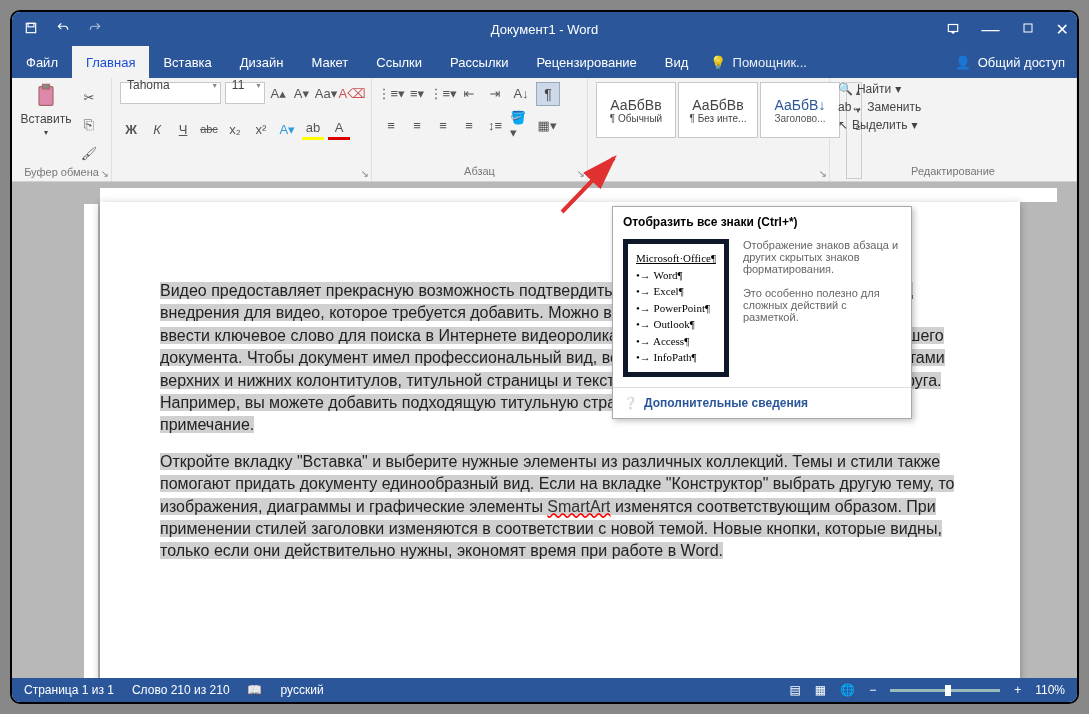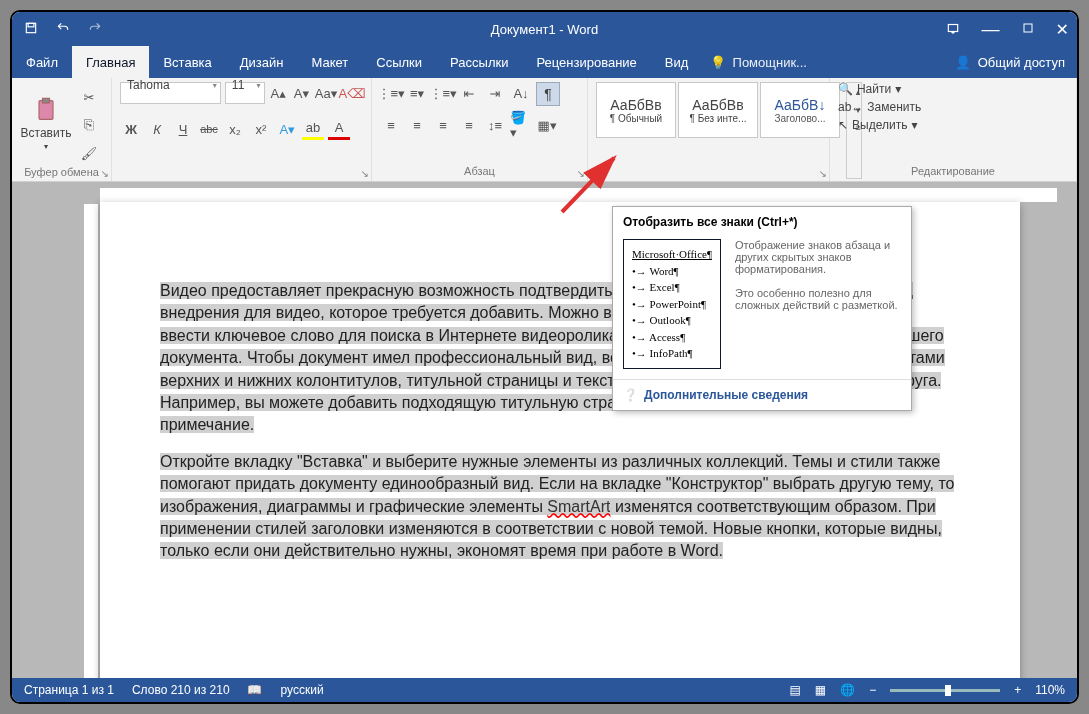--- a/index.html
+++ b/index.html
@@ -5,30 +5,30 @@
 * { margin:0; padding:0; box-sizing:border-box; font-family:"Segoe UI",Tahoma,sans-serif; }
 body { background:#888; padding:10px; }
 .window { width:1069px; height:694px; background:#fff; border:2px solid #000; border-radius:10px; overflow:hidden; position:relative; }
 .titlebar { height:34px; background:#2b579a; display:flex; align-items:center; color:#fff; font-size:12px; }
 .tb-left { display:flex; gap:18px; padding:0 12px; align-items:center; }
 .tb-title { position:absolute; left:50%; transform:translateX(-50%); font-size:13px; }
 .tb-right { position:absolute; right:8px; display:flex; gap:22px; align-items:center; }
 .tb-ico { width:14px; height:14px; display:inline-block; }
 .tabsbar { height:32px; background:#2b579a; display:flex; align-items:stretch; color:#fff; font-size:13px; }
 .tab { padding:0 14px; display:flex; align-items:center; cursor:pointer; }
-.tab.active { background:#f3f3f3; color:#0f172a; font-weight:500; }
+.tab.active { background:#f3f3f3; color:#1d4ed8; font-weight:500; }
 .tell-me { display:flex; align-items:center; gap:6px; opacity:0.9; margin-left:8px; }
 .share { margin-left:auto; display:flex; align-items:center; gap:6px; padding:0 12px; }
 .name-area { display:flex; align-items:center; padding:0 10px; opacity:0.85; min-width:100px; }
 .ribbon { height:104px; background:#f3f3f3; display:flex; border-bottom:1px solid #d0d0d0; font-size:12px; color:#444; }
 .group { border-right:1px solid #e0e0e0; padding:4px 8px 2px; display:flex; flex-direction:column; position:relative; }
 .group-content { flex:1; display:flex; gap:6px; }
 .group-label { font-size:11px; text-align:center; color:#777; padding:2px 0; position:relative; }
 .group-launcher { position:absolute; right:2px; bottom:2px; font-size:10px; color:#888; }
-.big-btn { display:flex; flex-direction:column; align-items:center; gap:2px; width:52px;justify-content:center; }
+.big-btn { display:flex; flex-direction:column; align-items:center; gap:2px; width:52px; }
 .big-ico { width:28px; height:28px; }
 .small-btn { width:22px; height:22px; display:flex; align-items:center; justify-content:center; font-size:13px; color:#555; }
 .font-sel { display:flex; gap:4px; margin-bottom:6px; }
 .combo { background:#fff; border:1px solid #c8c8c8; height:22px; display:flex; align-items:center; padding:0 16px 16px 6px; font-size:12px; position:relative; }
 .combo .arr { position:absolute; right:3px; font-size:8px; color:#888; }
 .btnrow { display:flex; gap:4px; }
 .styles-gallery { display:flex; gap:2px; }
 .style-item { width:80px; height:56px; border:1px solid #c8c8c8; background:#fff; display:flex; flex-direction:column; align-items:center; justify-content:center; font-size:10px; }
 .style-prev { font-size:14px; }
 .edit-group { display:flex; flex-direction:column; gap:4px; font-size:12px; }
@@ -36,21 +36,21 @@
 .doc-area { background:#b8b8b8; height:calc(100% - 34px - 32px - 104px - 24px); overflow:hidden; position:relative; padding:20px 0 0 18px; }
 .page { width:920px; min-height:800px; background:#fff; box-shadow:0 2px 8px rgba(0,0,0,0.3); padding:78px 60px 40px 60px; position:relative; margin-left:70px; }
 .ruler-h { position:absolute; top:6px; left:88px; right:20px; height:14px; background:#fff; }
 .ruler-v { position:absolute; top:22px; left:72px; width:14px; bottom:0; background:#fff; }
 .doc-text { font-family:Tahoma,sans-serif; font-size:16px; color:#222; line-height:1.4; }
 .doc-text p { margin-bottom:14px; }
 .hl { background:#d0d0d0; }
 .tooltip { position:absolute; top:194px; left:600px; width:300px; background:#fff; border:1px solid #aaa; box-shadow:2px 2px 6px rgba(0,0,0,0.25); font-size:12px; }
 .tt-title { font-weight:bold; padding:8px 10px 6px; }
 .tt-body { display:flex; padding:4px 10px 10px; gap:14px; }
-.tt-list { border:1px solid #0f172a; padding:6px 8px; font-size:11px; }
+.tt-list { border:5px solid #0f172a; padding:6px 8px; font-size:11px; }
 .tt-list div { line-height:1.5; font-family:Tahoma; }
 .tt-desc { font-size:11px; color:#666; flex:1; }
 .tt-footer { border-top:1px solid #ddd; padding:8px 10px; display:flex; align-items:center; gap:6px; color:#2b579a; font-weight:bold; }
 .arrow-annot { position:absolute; top:140px; left:540px; z-index:100; pointer-events:none; }
 .statusbar { position:absolute; bottom:0; left:0; right:0; height:24px; background:#2b579a; color:#fff; font-size:12px; display:flex; align-items:center; padding:0 12px; gap:18px; }
 .statusbar .right { margin-left:auto; display:flex; align-items:center; gap:14px; }
 .zoom-slider { width:110px; height:3px; background:#9bb; position:relative; }
 .zoom-slider::after{content:"";position:absolute;left:50%;top:-4px;width:6px;height:11px;background:#fff;}
 .pilcrow-btn { background:#cdd8e8; border:1px solid #9ab; width:24px; height:24px; display:flex; align-items:center; justify-content:center; font-size:14px; }
 .redsq { color:#333; text-decoration:underline wavy red; }

